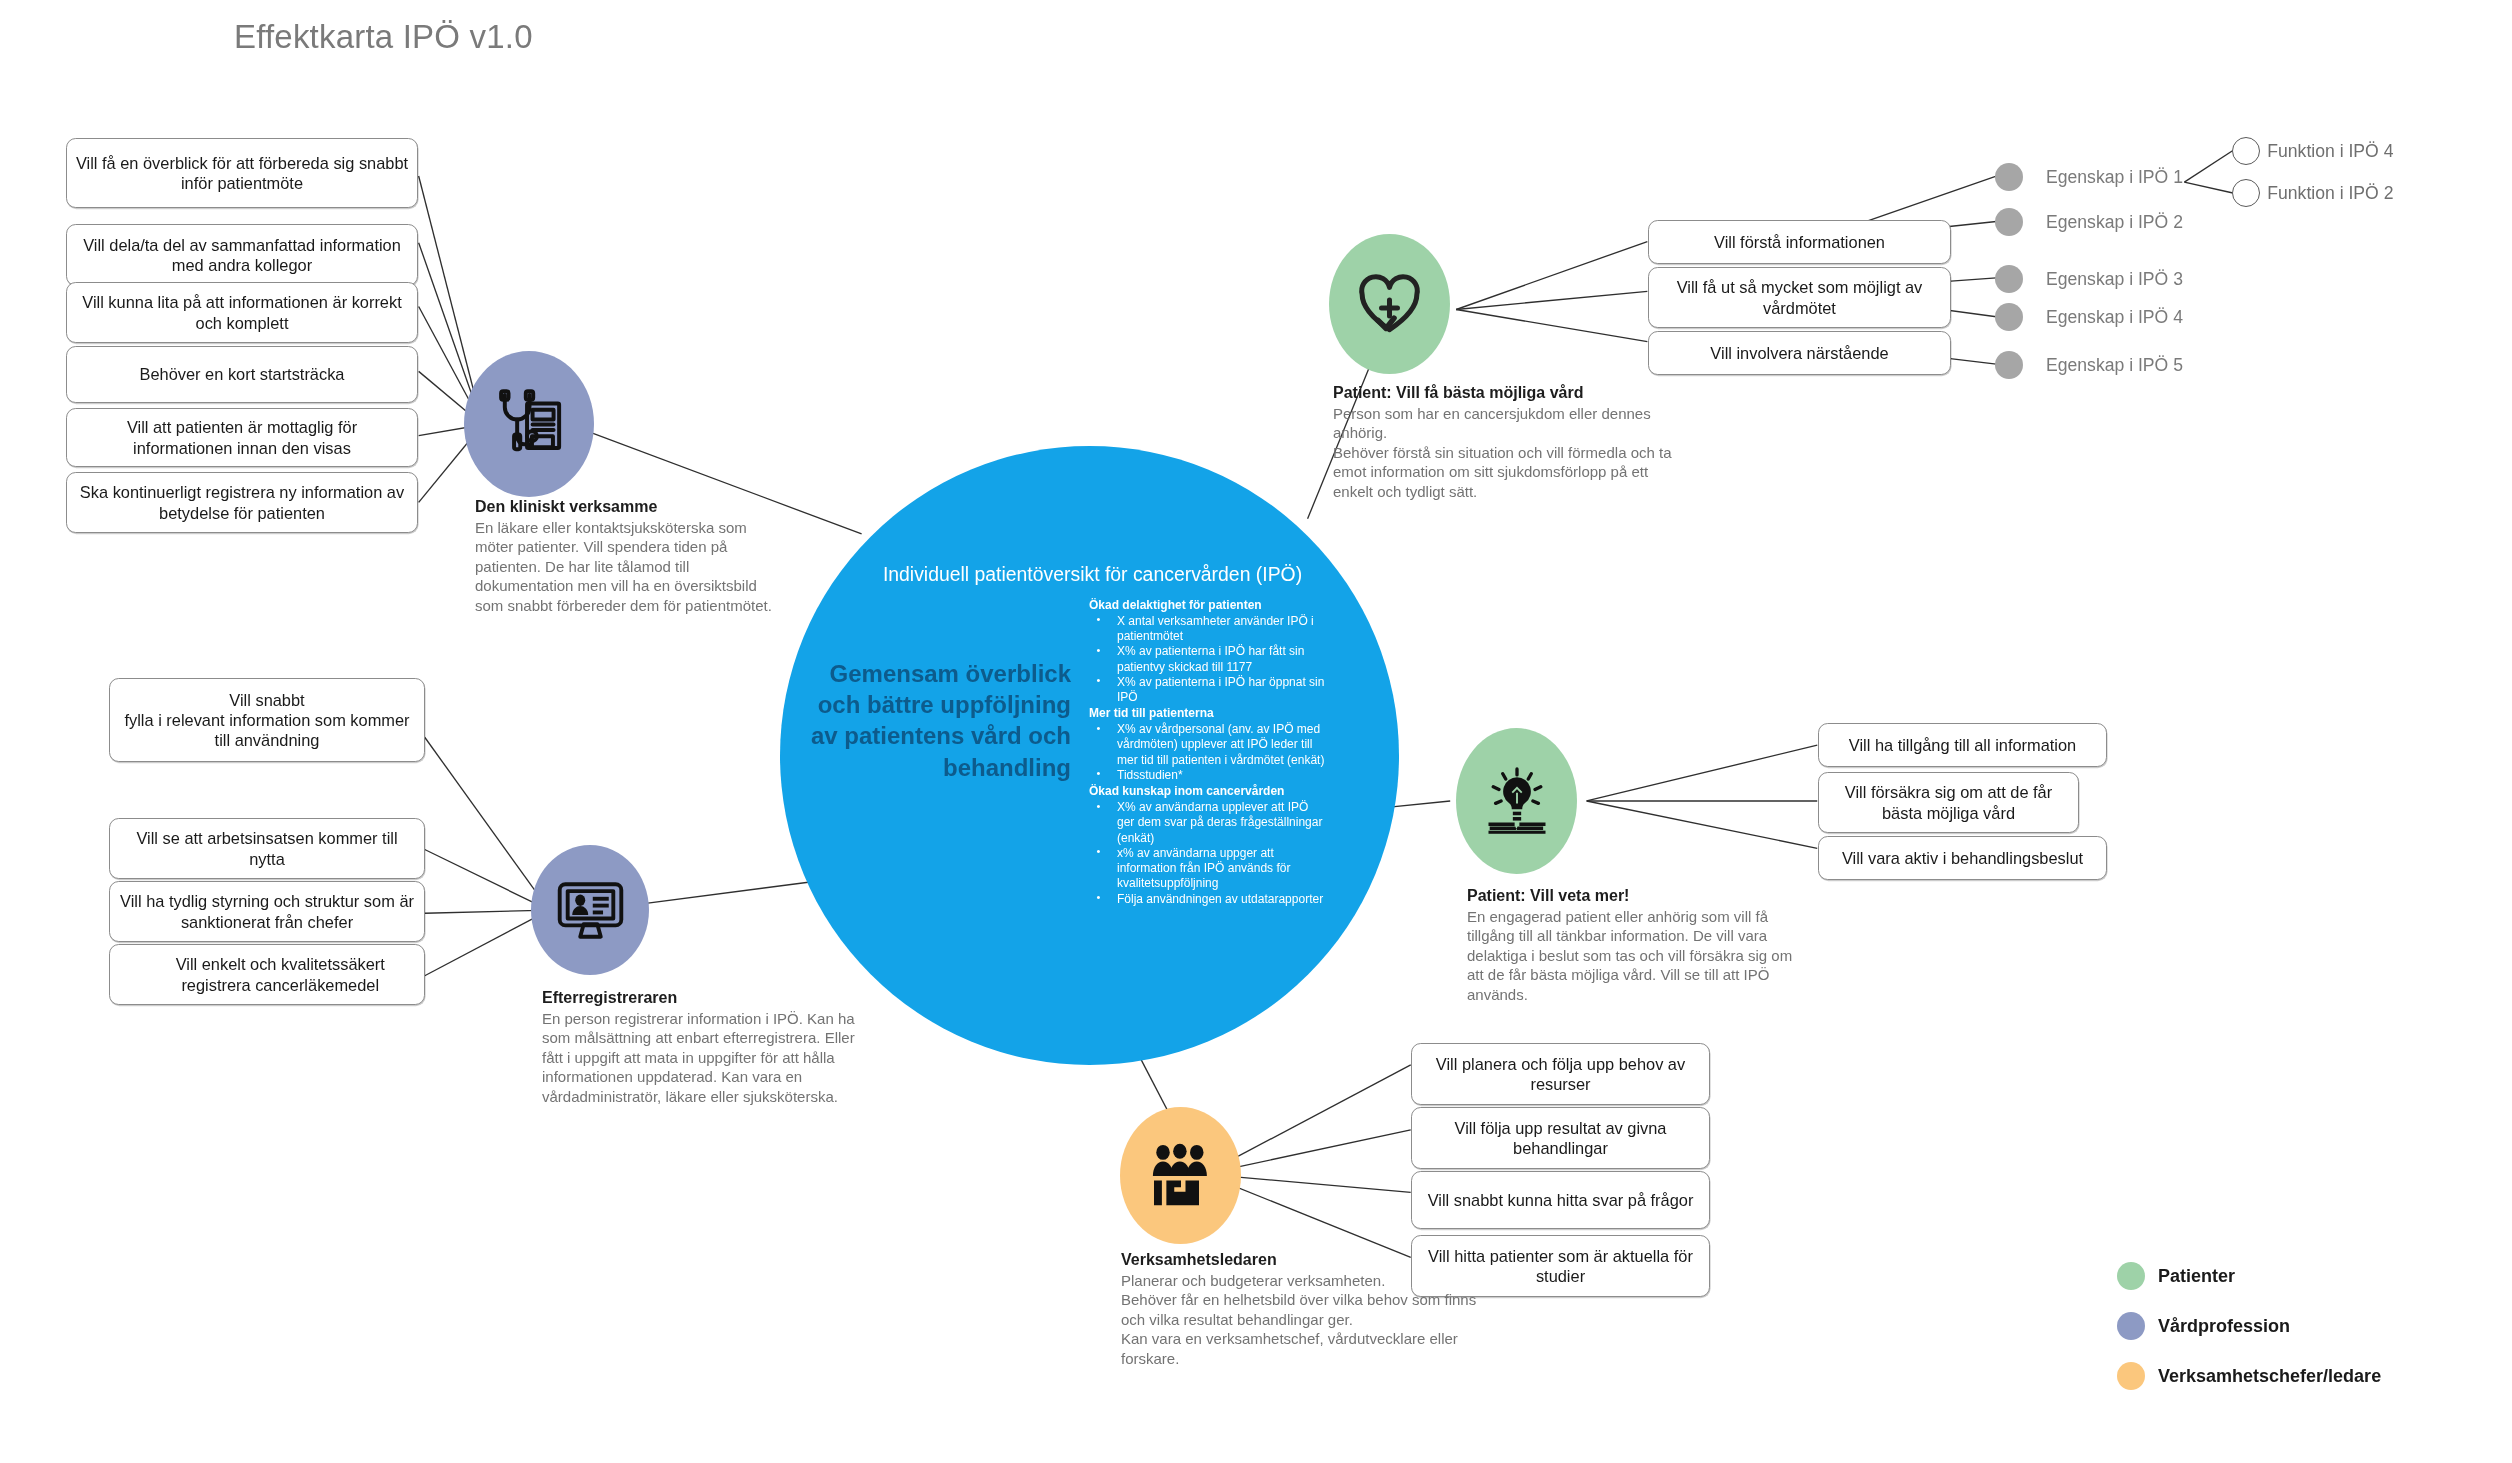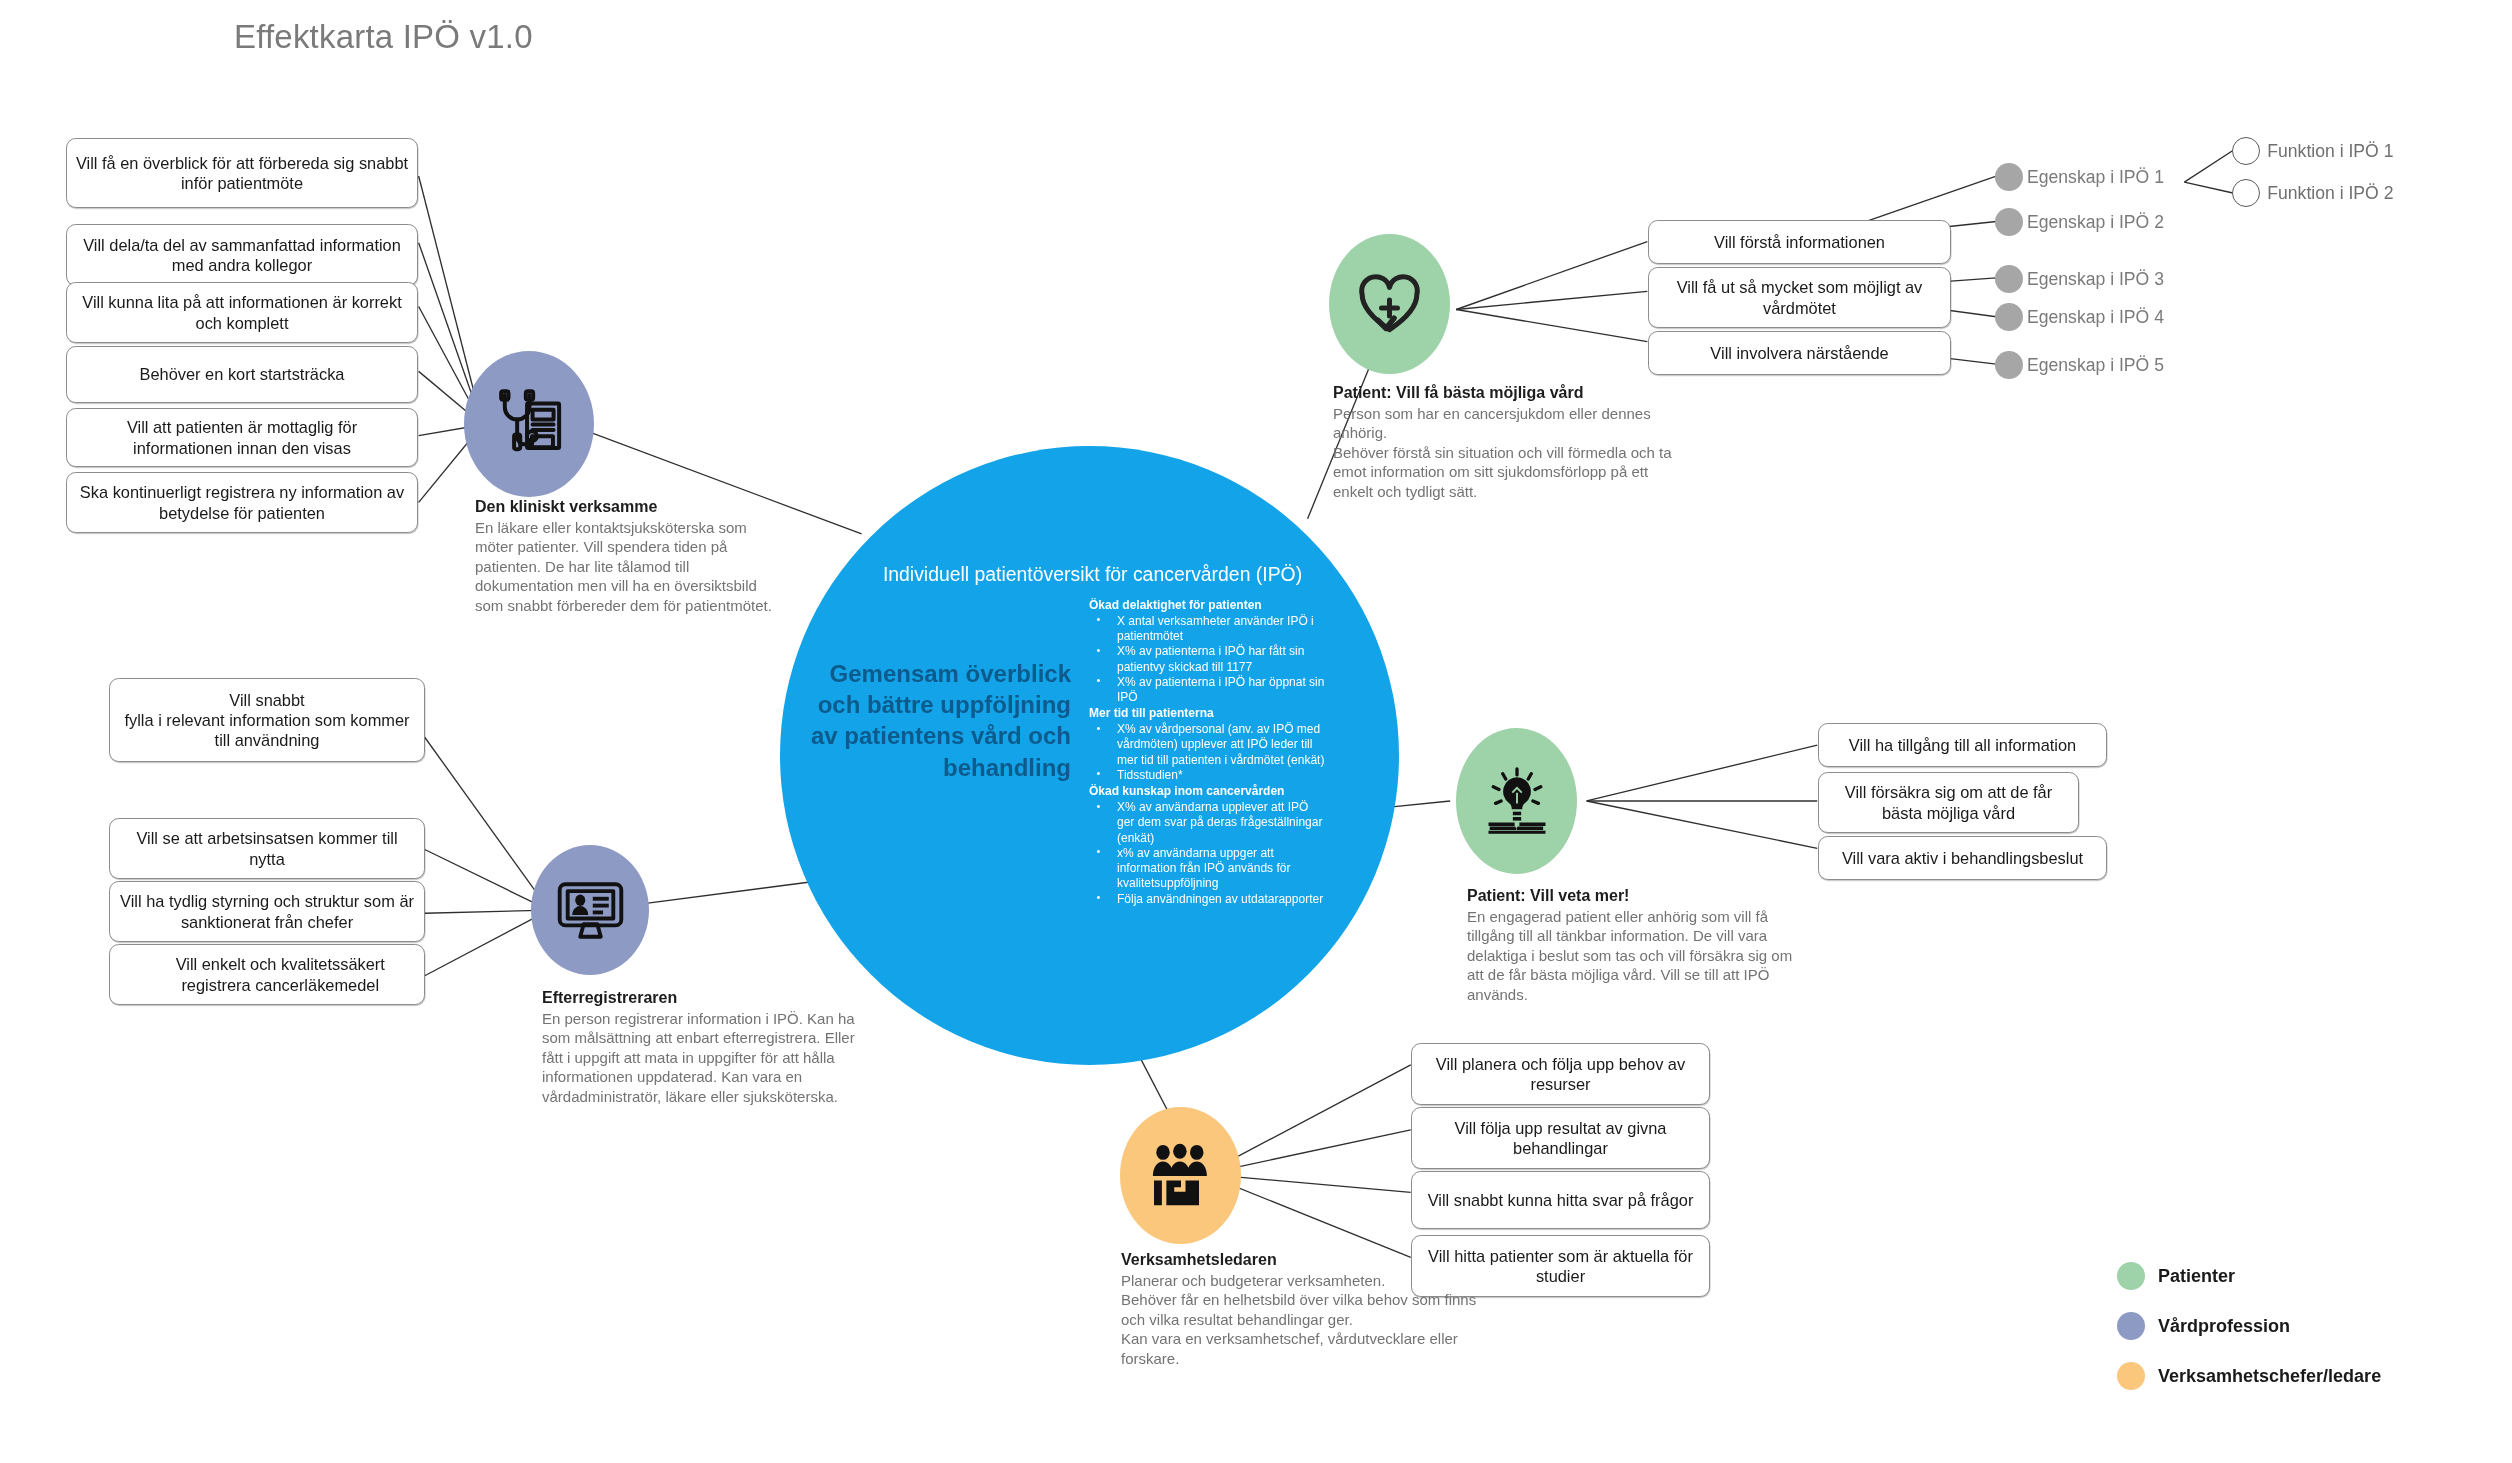--- a/index.html
+++ b/index.html
@@ -136,21 +136,21 @@
     left: -20.6px;
     top: -0.6px;
     font-size: 11px;
   }
 
   
   .egenskap-row {
     position: absolute;
     display: flex;
     align-items: center;
-    gap: 4px;
+    gap: 23px;
     z-index: 5;
   }
   .egenskap-dot {
     width: 28px; height: 28px;
     border-radius: 50%;
     background: #a6a6a6;
     flex: 0 0 auto;
   }
   .egenskap-label {
     font-size: 17.6px;
@@ -375,21 +375,21 @@
     <span class="egenskap-dot"></span>
     <span class="egenskap-label">Egenskap i IPÖ 4</span>
   </div>
   <div class="egenskap-row" style="left:1995px; top:351px;">
     <span class="egenskap-dot"></span>
     <span class="egenskap-label">Egenskap i IPÖ 5</span>
   </div>
 
   <div class="funktion-row" style="left:2232px; top:137px;">
     <span class="funktion-ring"></span>
-    <span class="funktion-label">Funktion i IPÖ 1</span>
+    <span class="funktion-label">Funktion i IPÖ 4</span>
   </div>
   <div class="funktion-row" style="left:2232px; top:179px;">
     <span class="funktion-ring"></span>
     <span class="funktion-label">Funktion i IPÖ 2</span>
   </div>
 
   <div class="persona-circle" style="left:1456px; top:728px; width:121px; height:146px; background:#9ed2a8;">
     <svg width="76" height="76" viewBox="0 0 64 64">
       <g stroke="#111" stroke-width="2.8" stroke-linecap="round">
         <path d="M32 5 v5 M20 9 l2.5 4.5 M44 9 l-2.5 4.5 M12 20 l4.8 2.4 M52 20 l-4.8 2.4 M14 34 l4.6-2 M50 34 l-4.6-2"></path>

